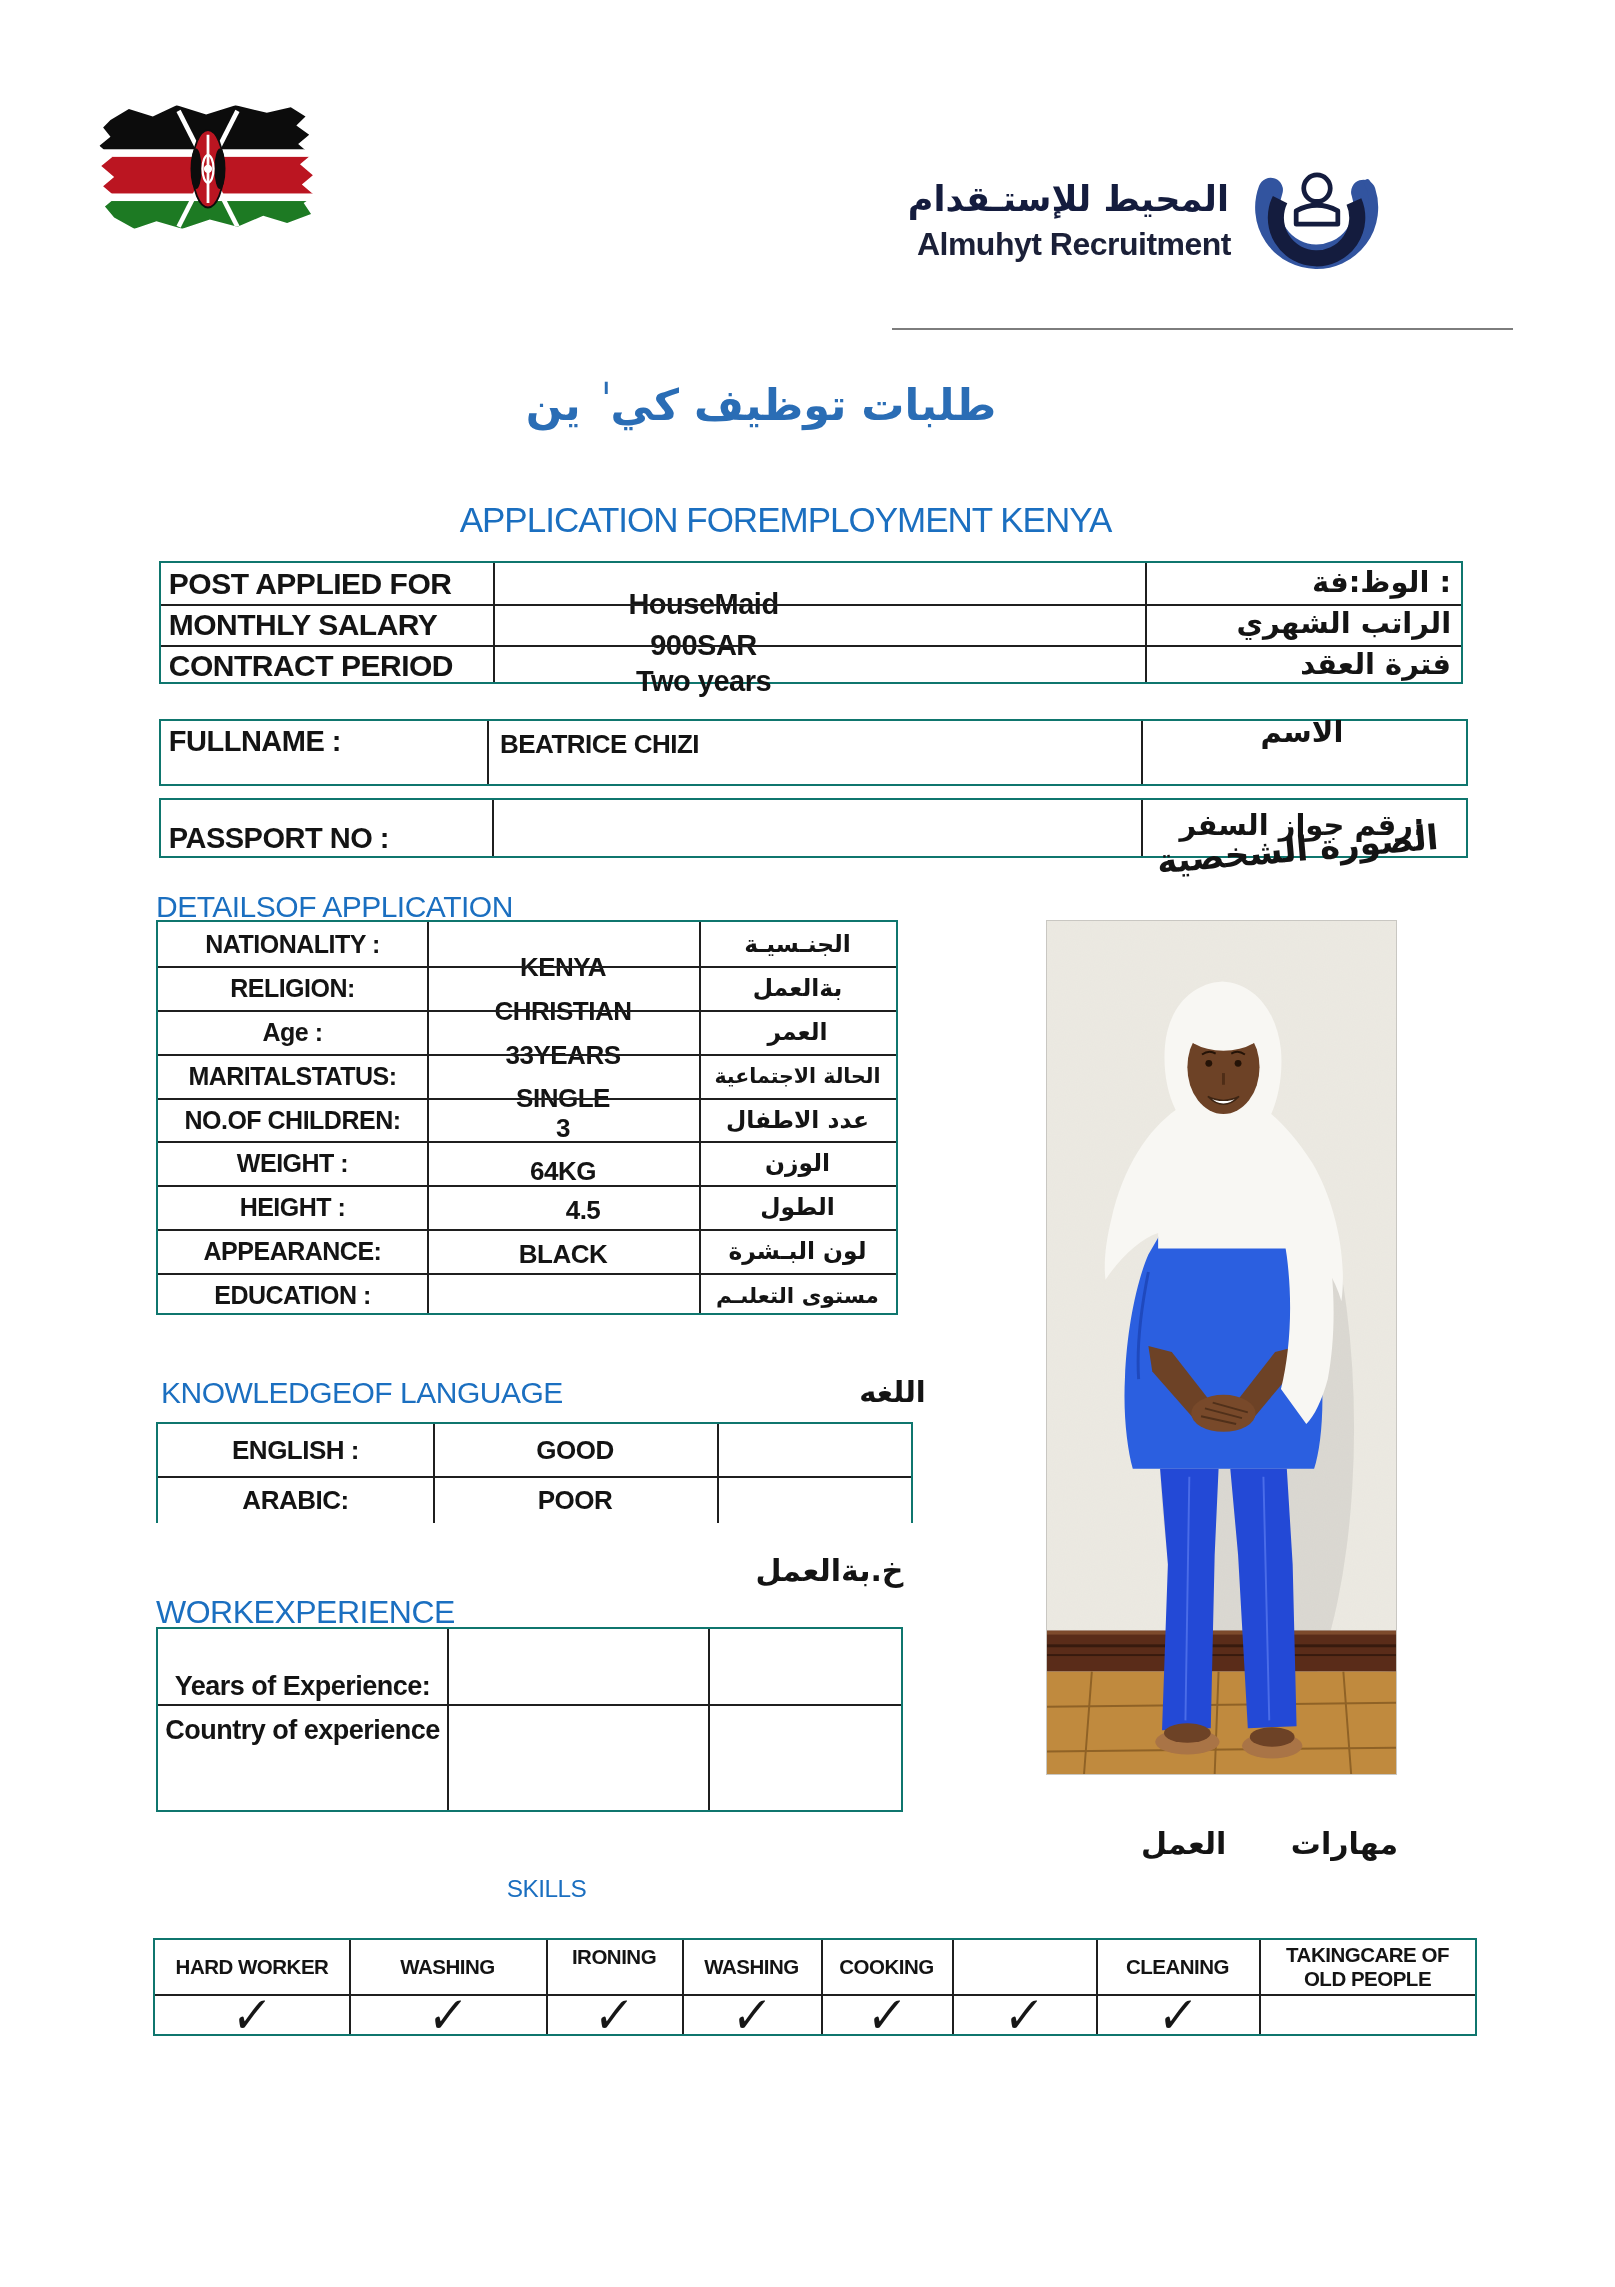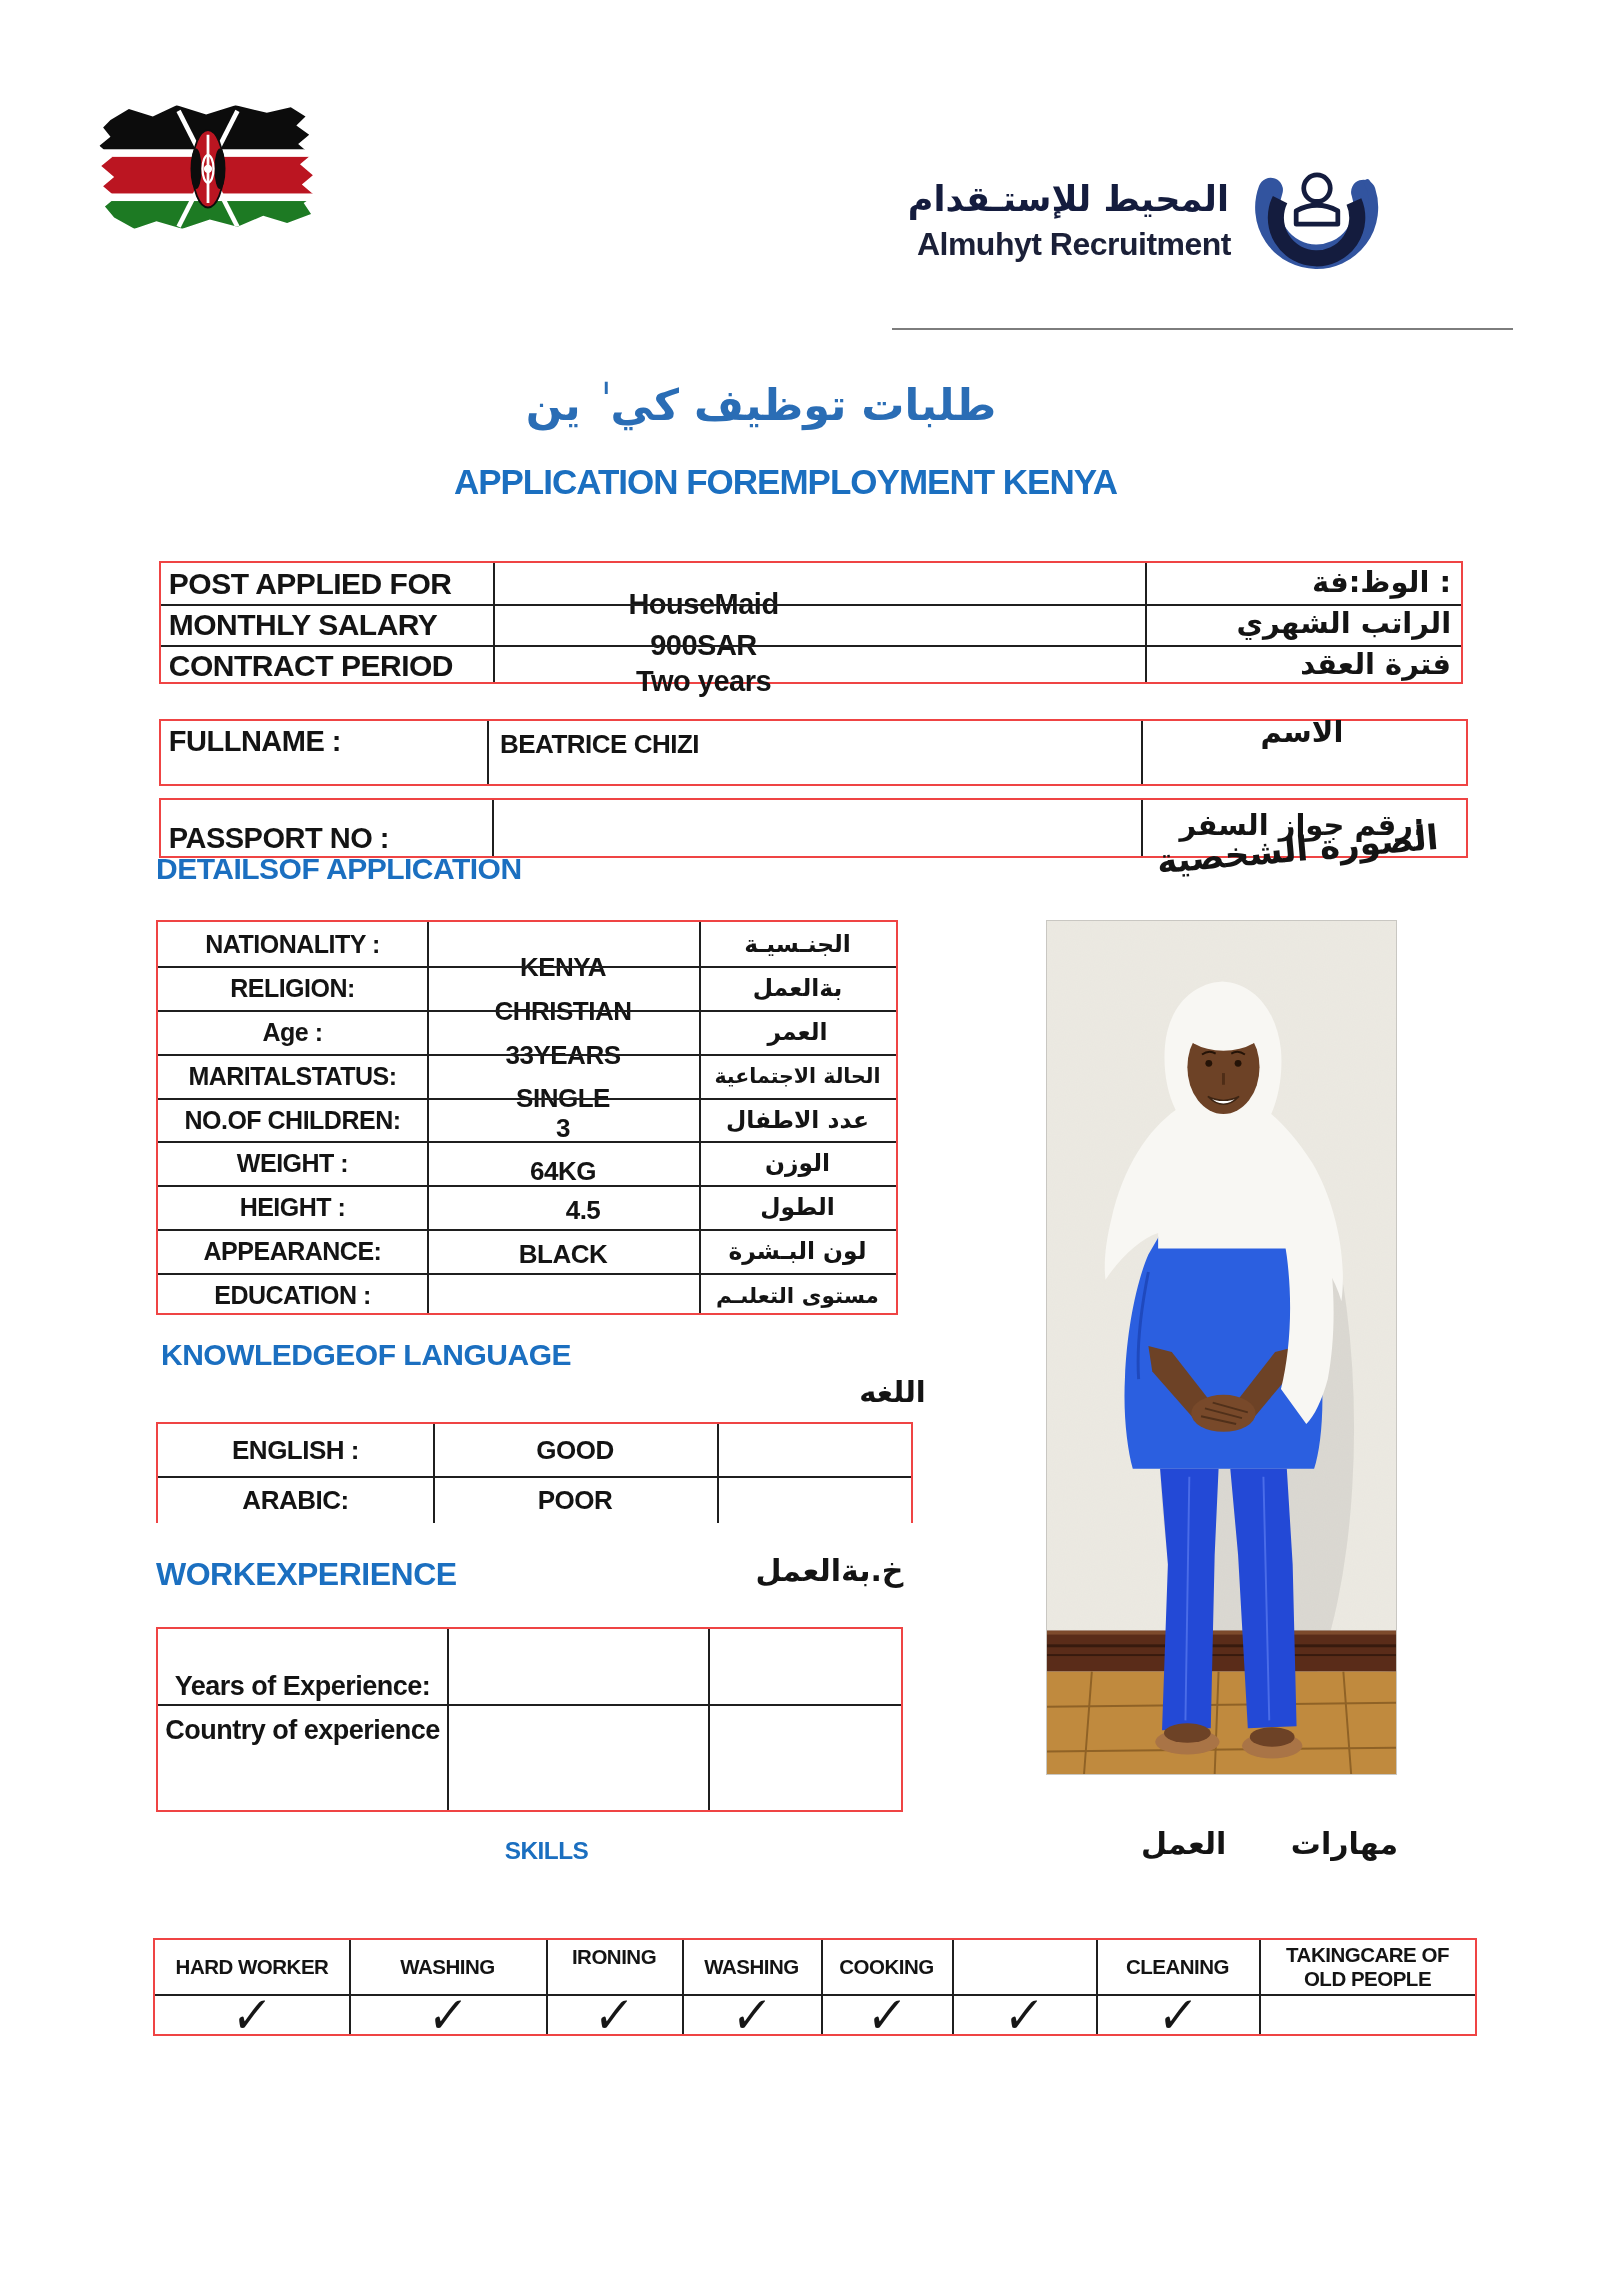--- a/index.html
+++ b/index.html
@@ -2,30 +2,30 @@
 <html><head>
 <meta charset="utf-8">
 <style>
   html,body{margin:0;padding:0;background:#ffffff;}
   .page{position:relative;width:1615px;height:2288px;background:#fff;overflow:hidden;
         font-family:"Liberation Sans",sans-serif;color:#161616;}
   .abs{position:absolute;}
   .lbl{font-weight:700;letter-spacing:-0.5px;color:#141414;}
   .blue{color:#1b6fc0;}
   .ar{font-family:"DejaVu Sans",sans-serif;font-weight:700;color:#141414;}
-  .tbl{position:absolute;border:2px solid #ef4444;box-sizing:border-box;}
+  .tbl{position:absolute;border:2px solid #0f766e;box-sizing:border-box;}
   .hl{position:absolute;left:0;right:0;height:2px;background:#1f1f1f;z-index:3;}
   .vl{position:absolute;top:0;bottom:0;width:2px;background:#1f1f1f;z-index:3;}
   .cell{position:absolute;display:flex;align-items:center;justify-content:center;
         text-align:center;box-sizing:border-box;z-index:2;}
   .cell.left{justify-content:flex-start;text-align:left;}
   .cell.right{justify-content:flex-end;text-align:right;}
   .check{font-family:"DejaVu Sans",sans-serif;font-size:45px;font-weight:400;
          transform:skewX(-8deg) scaleY(1.15);}
-  .heading{font-weight:700;letter-spacing:-0.5px;}
+  .heading{font-weight:400;letter-spacing:-0.5px;margin-top:38px;}
   .photo{position:absolute;border:1px solid #c9c7c2;
          box-shadow:inset -11.7px 0 15.6px -7.8px rgba(0,0,0,.30), inset 0 -7.8px 9.8px -5.9px rgba(0,0,0,.15);}
 </style>
 </head>
 <body>
 
 <div class="page">
 
   <div class="abs" style="left:93px;top:98px;width:230px;height:138px;">
     <svg width="230" height="138" viewBox="0 0 240 150">

